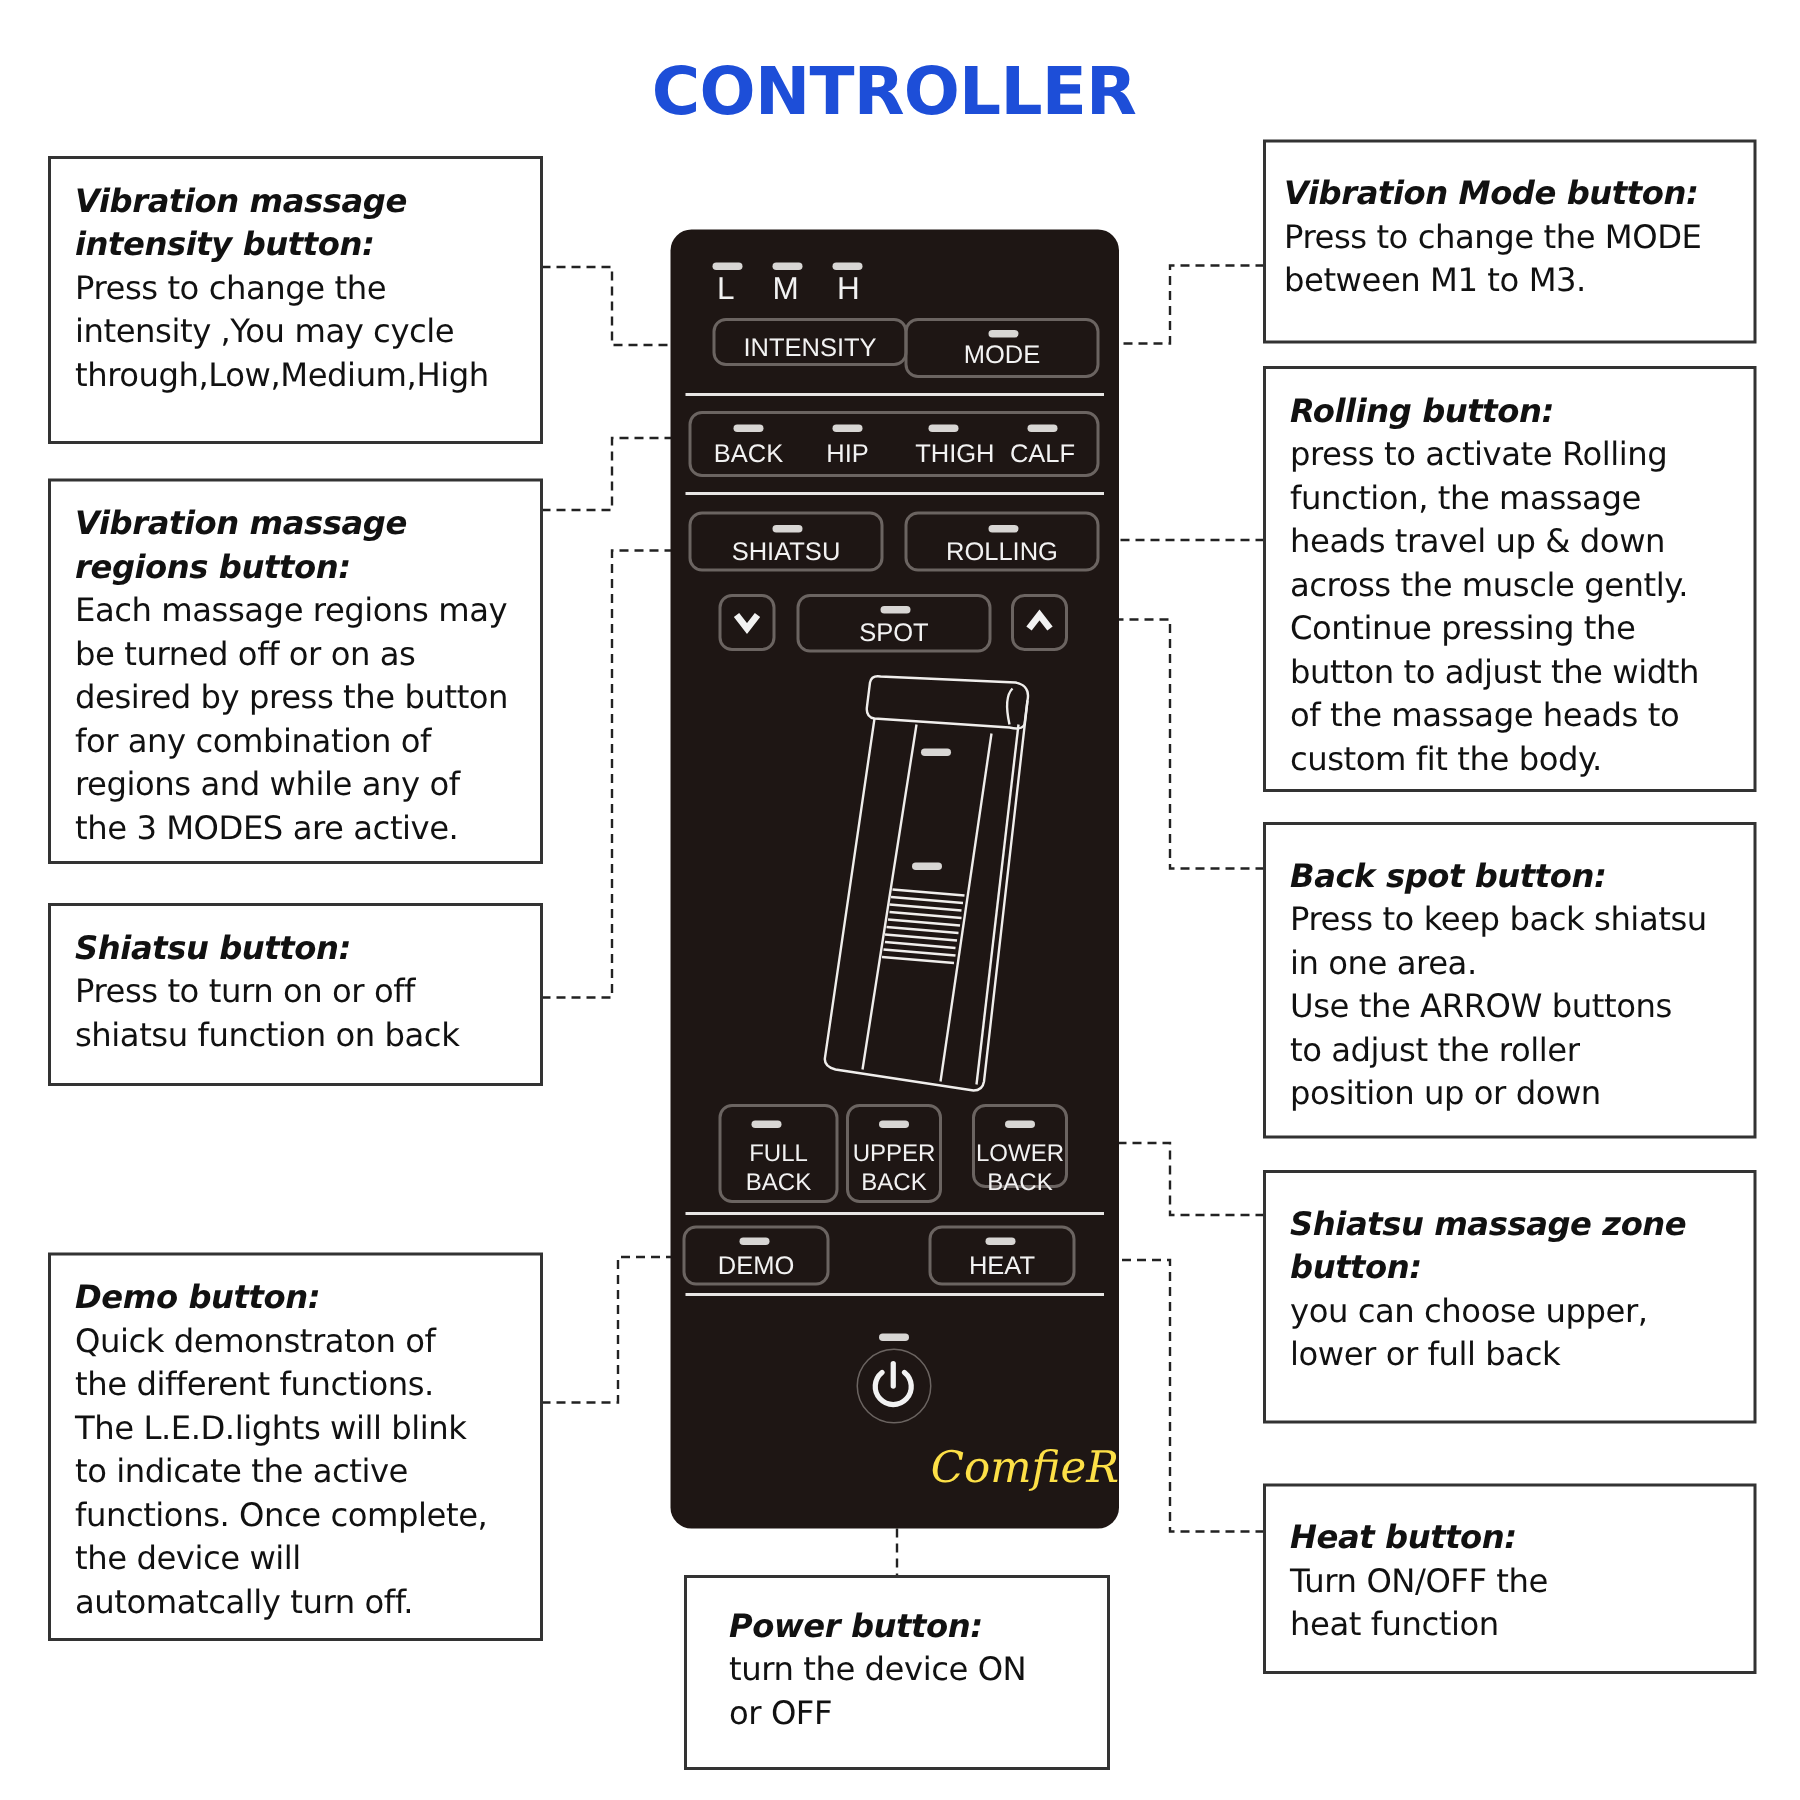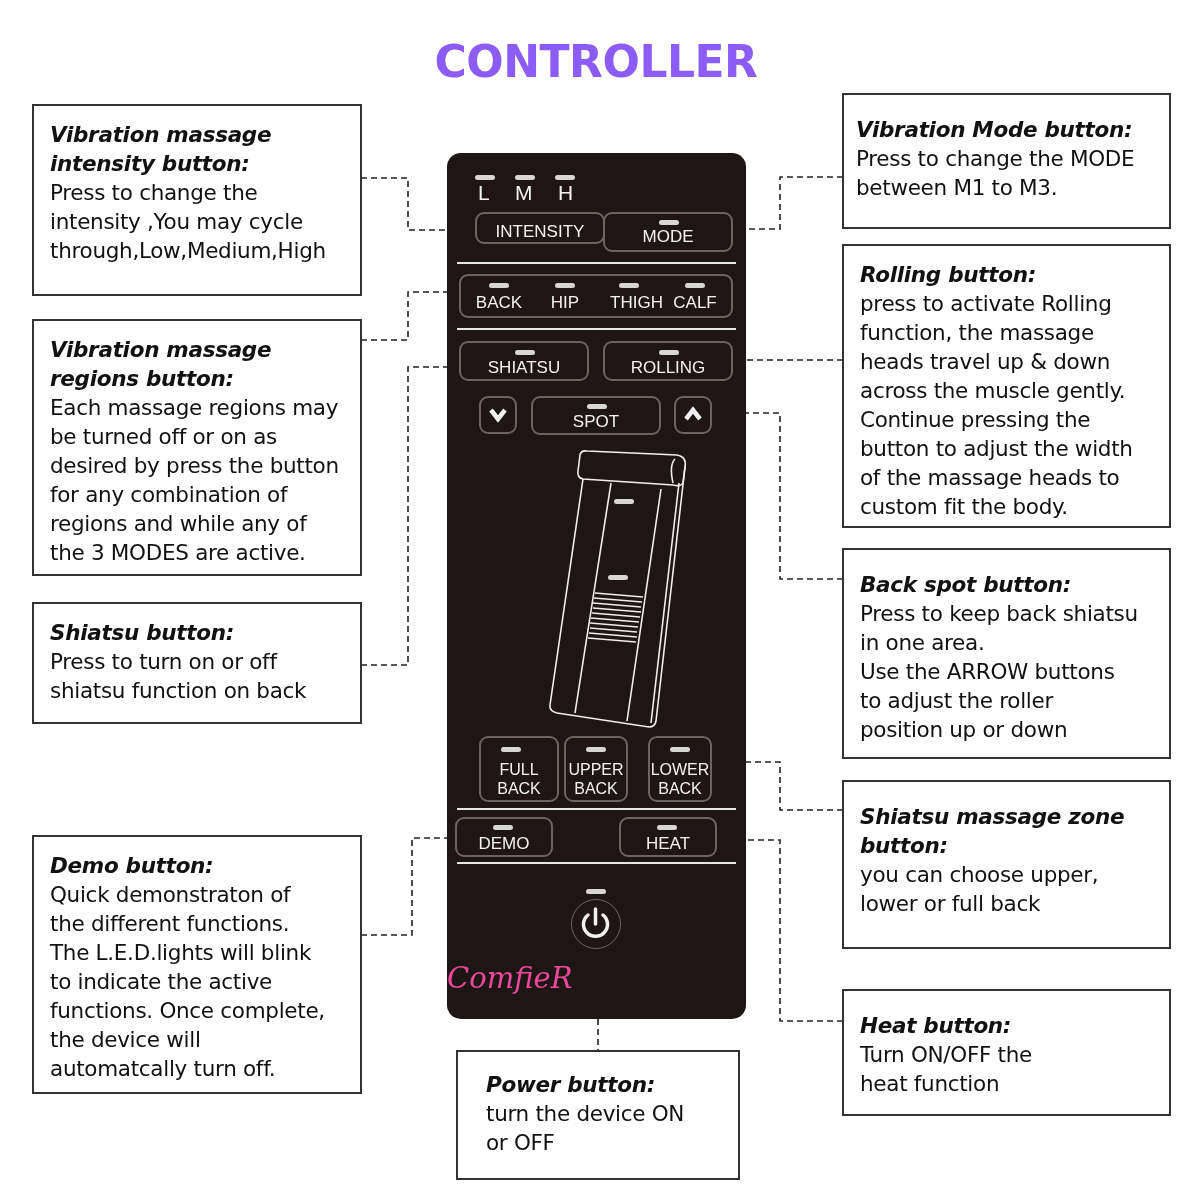--- a/index.html
+++ b/index.html
@@ -3,21 +3,21 @@
   <meta charset="utf-8">
   <style>
     html, body { margin: 0; padding: 0; }
     body {
       width: 1200px; height: 1200px; position: relative; overflow: hidden;
       background: #ffffff; font-family: "DejaVu Sans", sans-serif; color: #111;
     }
     .title {
       position: absolute; left: 0; top: 36px; width: 1192px; text-align: center;
       font-family: "DejaVu Sans", sans-serif; font-weight: bold; font-size: 44px;
-      letter-spacing: -0.5px; color: #8b5cf6;
+      letter-spacing: -0.5px; color: #1d4ed8;
     }
     .callout {
       position: absolute; box-sizing: border-box; border: 2px solid #333;
       background: #fff; padding: 14px 12px 10px 16px;
       font-family: "DejaVu Sans", sans-serif; font-size: 21.5px; line-height: 29px;
       color: #111; letter-spacing: -0.3px;
     }
     .callout .hd { font-weight: bold; font-style: italic; display: block; }
     .callout .bd { display: block; white-space: pre-line; }
 
@@ -29,22 +29,22 @@
     }
     .btn {
       position: absolute; box-sizing: border-box; border: 2px solid #6b6461;
       border-radius: 9px; color: #f2f2f2; font-family: "Liberation Sans", sans-serif;
       font-size: 17px; text-align: center; background: transparent;
     }
     .led { position: absolute; width: 20px; height: 5px; border-radius: 3px; background: #d8d6d4; }
     .sep { position: absolute; left: 10px; width: 279px; height: 2px; background: #e8e6e4; }
     .lbl { position: absolute; color: #f2f2f2; font-family: "Liberation Sans", sans-serif; font-size: 21px; }
     .logo {
-      position: absolute; left: 0; width: 299px; text-align: left; top: 808px;
-      color: #ec4899; font-family: "DejaVu Serif", serif; font-style: italic; font-size: 29px;
+      position: absolute; left: 0; width: 299px; text-align: right; top: 808px;
+      color: #fde047; font-family: "DejaVu Serif", serif; font-style: italic; font-size: 29px;
     }
   </style>
 </head>
 <body>
 
 <div class="title">CONTROLLER</div>
 
 <svg class="connectors">
   <g fill="none" stroke="#222" stroke-width="1.6" stroke-dasharray="6,4">
     <polyline points="361,178 408,178 408,230 448,230"></polyline>
@@ -229,21 +229,21 @@
   <div class="btn" style="left:32px; top:583px; width:80px; height:66px; line-height:19px;">
     <div class="led" style="left:20px; top:9px;"></div>
     <div style="margin-top:22px; font-size:16px;">FULL</div>
     <div style="font-size:16px;">BACK</div>
   </div>
   <div class="btn" style="left:117px; top:583px; width:64px; height:66px; line-height:19px;">
     <div class="led" style="left:20px; top:9px;"></div>
     <div style="margin-top:22px; font-size:16px;">UPPER</div>
     <div style="font-size:16px;">BACK</div>
   </div>
-  <div class="btn" style="left:201px; top:583px; width:64px; height:66px; line-height:19px;">
+  <div class="btn" style="left:201px; top:583px; width:64px; height:56px; line-height:19px;">
     <div class="led" style="left:20px; top:9px;"></div>
     <div style="margin-top:22px; font-size:16px;">LOWER</div>
     <div style="font-size:16px;">BACK</div>
   </div>
 
   <div class="sep" style="top:655px;"></div>
 
   <div class="btn" style="left:8px; top:664px; width:98px; height:40px;">
     <div class="led" style="left:36px; top:6px;"></div>
     <span style="position:absolute; left:0; right:0; top:15px;">DEMO</span>

